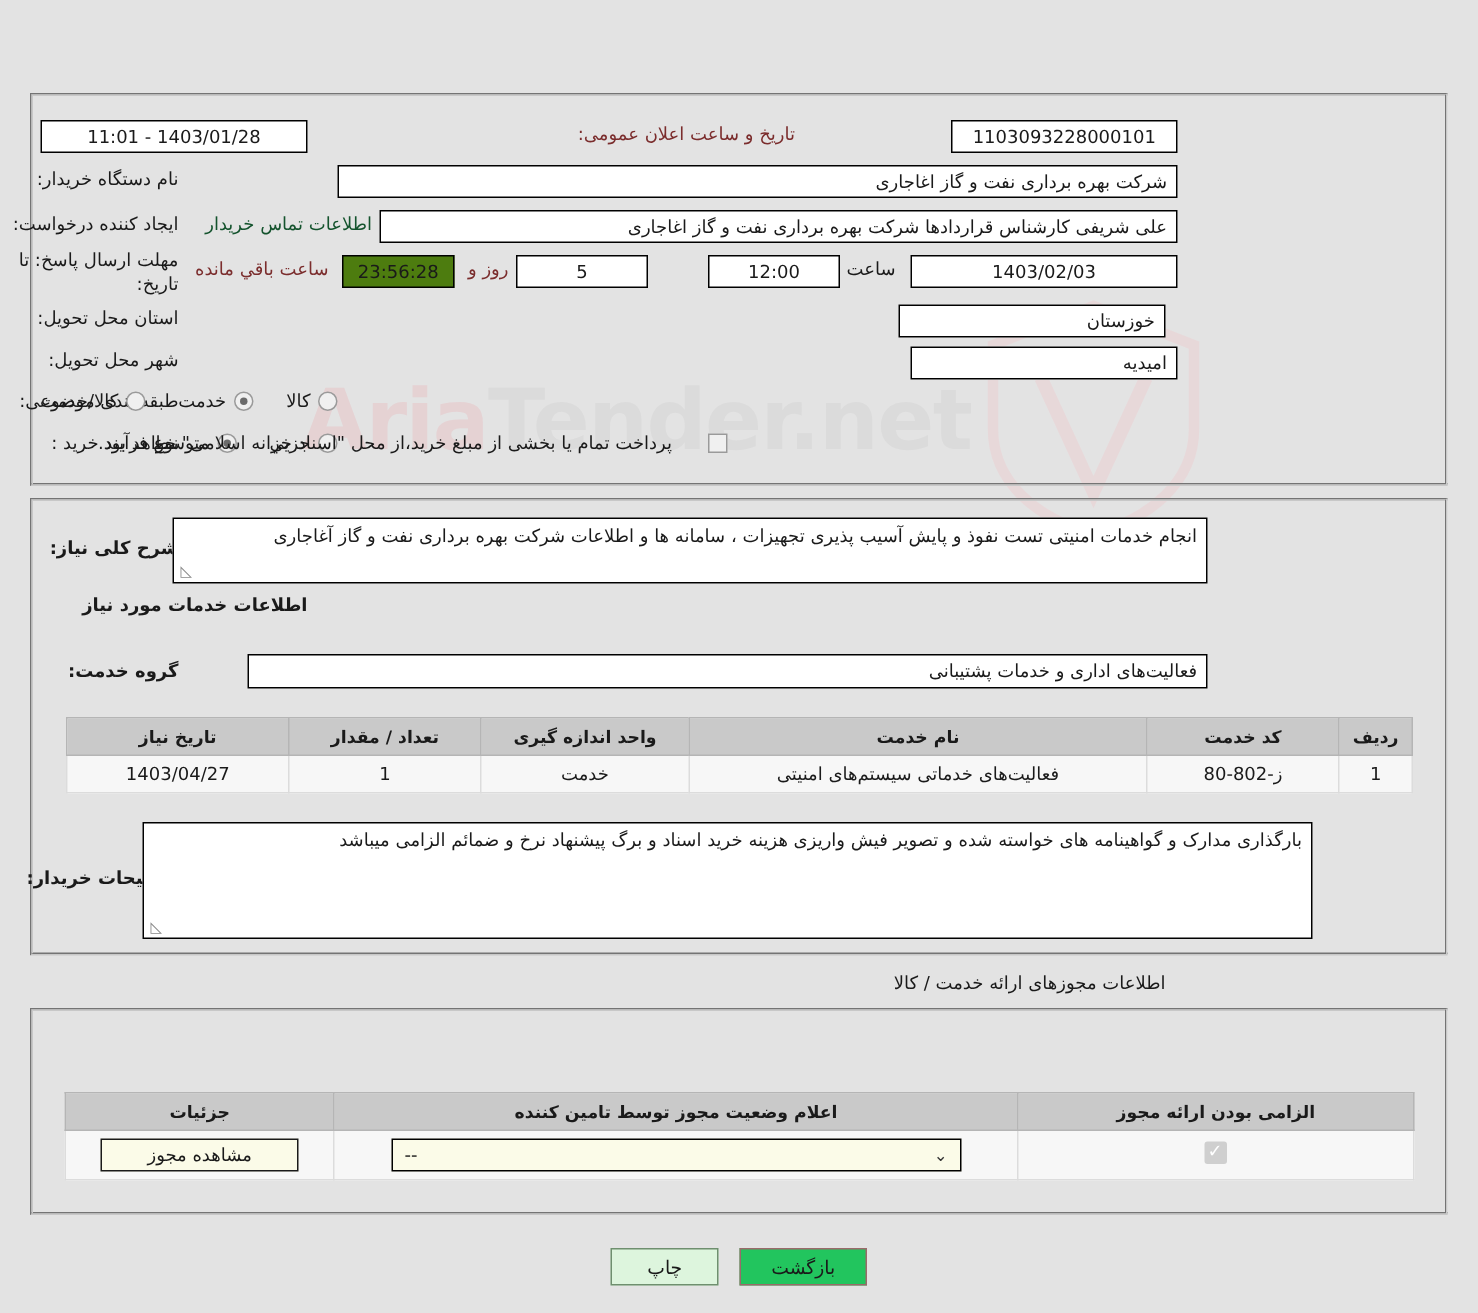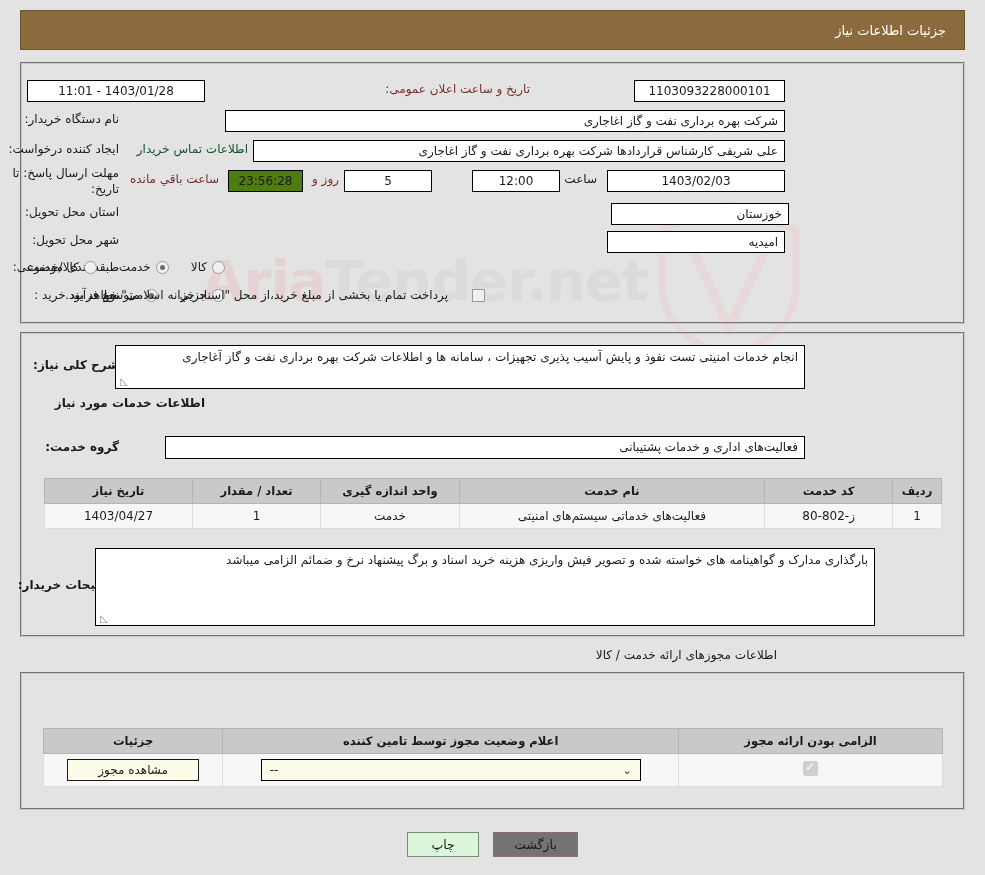--- a/index.html
+++ b/index.html
@@ -136,44 +136,41 @@
   #footer-buttons{
     position:absolute;left:0;top:832px;width:985px;
     display:flex;align-items:center;justify-content:center;gap:14px;z-index:4;
   }
   .fbtn{
     box-sizing:border-box;border:1px solid #555;
     font-size:12.5px;padding:4px 20px;cursor:pointer;min-width:72px;text-align:center;
     font-family:"DejaVu Sans","Liberation Sans",sans-serif;
   }
   .fbtn.print{background:#ddf5dd;border-color:#6f8f6f;}
-  .fbtn.back{background:#737373;border-color:#9a6a6a;}
+  .fbtn.back{background:#22c55e;border-color:#9a6a6a;}
 </style>
 </head>
 <body>
 
 <div class="page">
 
   <div class="watermark">
     <div class="wm-inner">
       <div class="wm-shield">
         <svg width="150" height="160" viewBox="0 0 150 160">
           <path d="M75 4 L142 30 L142 86 C142 122 112 146 75 156 C38 146 8 122 8 86 L8 30 Z" fill="none" stroke="#efc7cb" stroke-width="7"></path>
           <path d="M40 52 L75 128 L110 52" fill="none" stroke="#efc7cb" stroke-width="9"></path>
         </svg>
       </div>
       <div class="wm-text">
         <span class="red">Aria</span><span>Tender</span><span>.net</span>
       </div>
     </div>
   </div>
 
-  <div class="titlebar">
-    <span>جزئیات اطلاعات نیاز</span>
-  </div>
 
   <div class="panel" id="panel-top"></div>
   <div class="panel" id="panel-mid"></div>
   <div class="panel" id="panel-licenses"></div>
 
   <div class="fldrow" style="right:866px;top:82px;">
     <span class="lbl">شماره نیاز:</span>
   </div>
   <div class="fldrow" style="right:200px;top:80px;">
     <div class="inp" style="width:151px;">1103093228000101</div>
@@ -223,21 +220,21 @@
   <div class="fldrow" style="right:682px;top:170px;">
     <div class="inp cream" style="width:75px;">23:56:28</div>
   </div>
   <div class="fldrow" style="right:766px;top:172px;">
     <span class="lbl maroon">ساعت باقي مانده</span>
   </div>
 
   <div class="fldrow" style="right:866px;top:205px;">
     <span class="lbl">استان محل تحویل:</span>
   </div>
-  <div class="fldrow" style="right:196px;top:203px;padding-left:48px;">
+  <div class="fldrow" style="right:208px;top:203px;padding-left:48px;">
     <div class="inp rt" style="width:178px;">خوزستان</div>
   </div>
 
   <div class="fldrow" style="right:866px;top:233px;">
     <span class="lbl">شهر محل تحویل:</span>
   </div>
   <div class="fldrow" style="right:200px;top:231px;">
     <div class="inp rt" style="width:178px;">امیدیه</div>
   </div>
 

